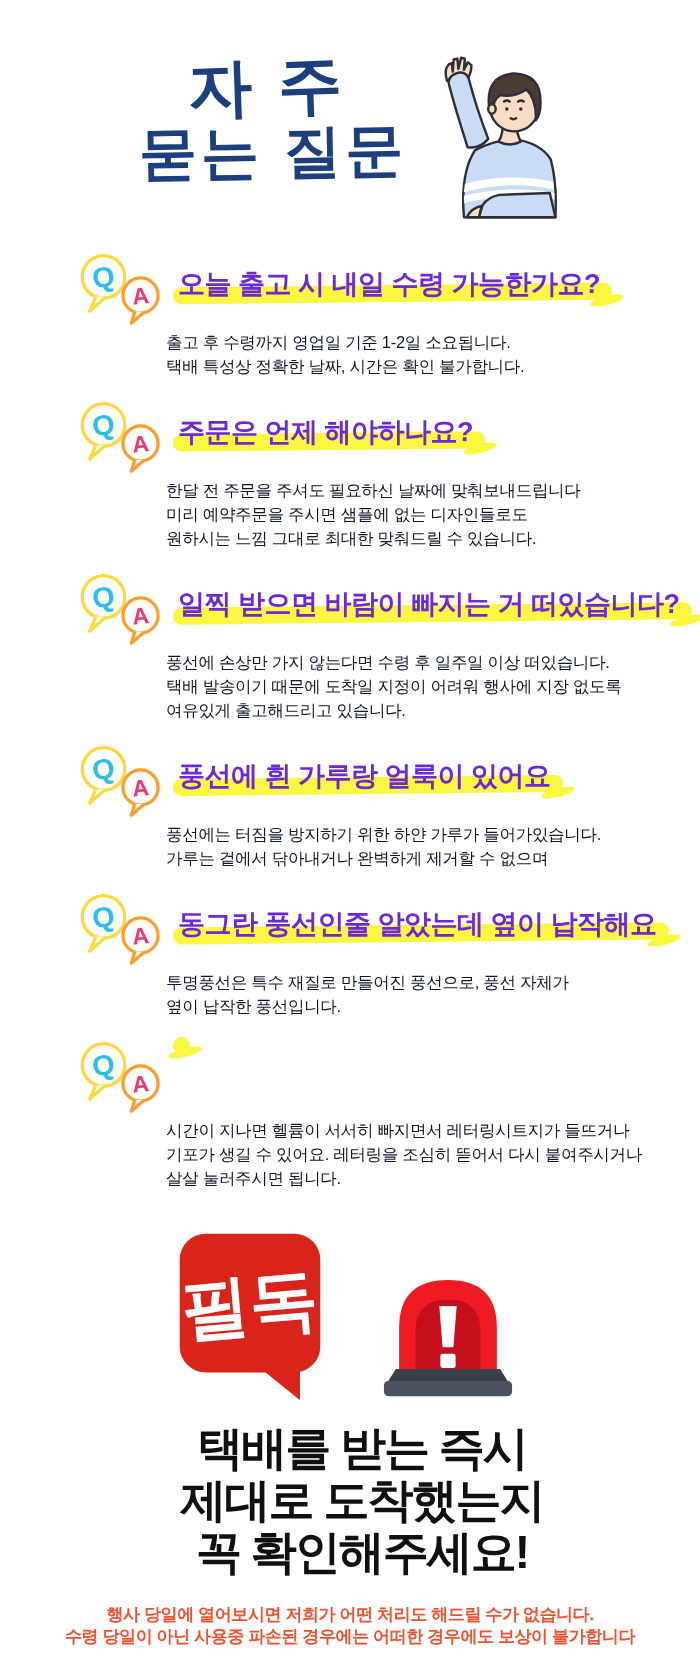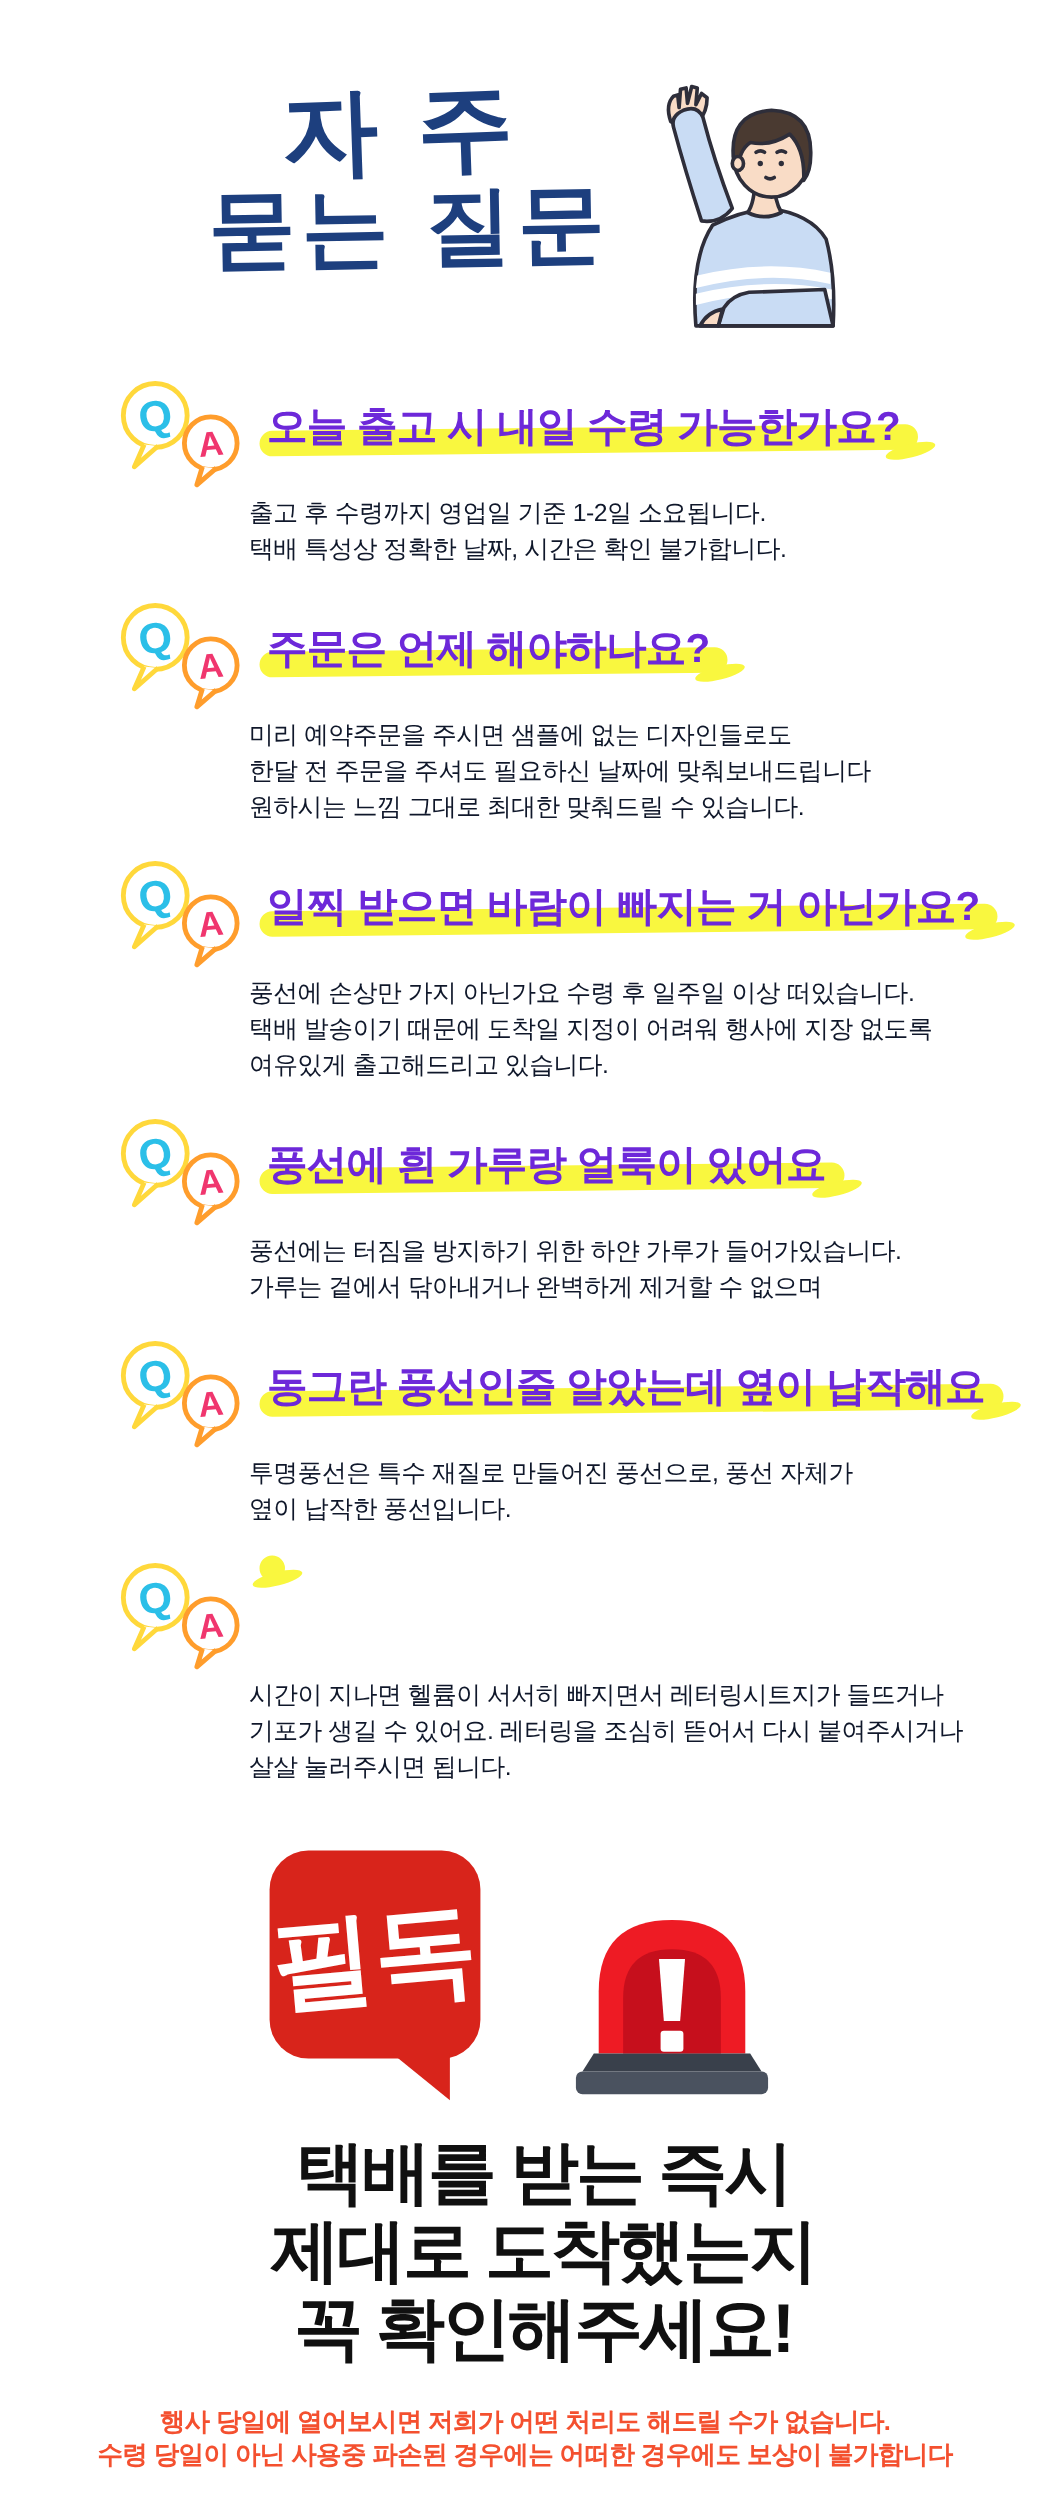--- a/index.html
+++ b/index.html
@@ -102,43 +102,43 @@
         <circle cx="72" cy="47" r="19" fill="#fff" stroke="#ff9d2c" stroke-width="3.5"></circle>
         <path d="M66 64 L62 77 L76 65" fill="#fff" stroke="#ff9d2c" stroke-width="3.5" stroke-linejoin="round"></path>
         <text x="72" y="56" text-anchor="middle" font-size="25" font-weight="bold" fill="#f0366e" transform="rotate(-6 72 47)">A</text>
       </svg>
       <div class="q-title-wrap">
         <div class="hl"></div>
         <span class="q-title">주문은 언제 해야하나요?</span>
       </div>
     </div>
     <div class="answer">
+      <div>한달 전 주문을 주셔도 필요하신 날짜에 맞춰보내드립니다</div>
       <div>미리 예약주문을 주시면 샘플에 없는 디자인들로도</div>
-      <div>한달 전 주문을 주셔도 필요하신 날짜에 맞춰보내드립니다</div>
       <div>원하시는 느낌 그대로 최대한 맞춰드릴 수 있습니다.</div>
     </div>
   </div>
 
   <div class="faq-item">
     <div class="q-row">
       <svg class="qa-icon" viewBox="0 0 104 80">
         <circle cx="32" cy="27" r="23" fill="#fff" stroke="#ffd83b" stroke-width="3.5"></circle>
         <path d="M24 48 L17 64 L34 49" fill="#fff" stroke="#ffd83b" stroke-width="3.5" stroke-linejoin="round"></path>
         <text x="32" y="38" text-anchor="middle" font-size="31" font-weight="bold" fill="#2bbfe8" transform="rotate(-8 32 27)">Q</text>
         <circle cx="72" cy="47" r="19" fill="#fff" stroke="#ff9d2c" stroke-width="3.5"></circle>
         <path d="M66 64 L62 77 L76 65" fill="#fff" stroke="#ff9d2c" stroke-width="3.5" stroke-linejoin="round"></path>
         <text x="72" y="56" text-anchor="middle" font-size="25" font-weight="bold" fill="#f0366e" transform="rotate(-6 72 47)">A</text>
       </svg>
       <div class="q-title-wrap">
         <div class="hl"></div>
-        <span class="q-title">일찍 받으면 바람이 빠지는 거 아닌가요?</span>
-      </div>
-    </div>
-    <div class="answer">
-      <div>풍선에 손상만 가지 아닌가요 수령 후 일주일 이상 떠있습니다.</div>
+        <span class="q-title">일찍 받으면 바람이 빠지는 거 떠있습니다?</span>
+      </div>
+    </div>
+    <div class="answer">
+      <div>풍선에 손상만 가지 않는다면 수령 후 일주일 이상 떠있습니다.</div>
       <div>택배 발송이기 때문에 도착일 지정이 어려워 행사에 지장 없도록</div>
       <div>여유있게 출고해드리고 있습니다.</div>
     </div>
   </div>
 
   <div class="faq-item">
     <div class="q-row">
       <svg class="qa-icon" viewBox="0 0 104 80">
         <circle cx="32" cy="27" r="23" fill="#fff" stroke="#ffd83b" stroke-width="3.5"></circle>
         <path d="M24 48 L17 64 L34 49" fill="#fff" stroke="#ffd83b" stroke-width="3.5" stroke-linejoin="round"></path>

